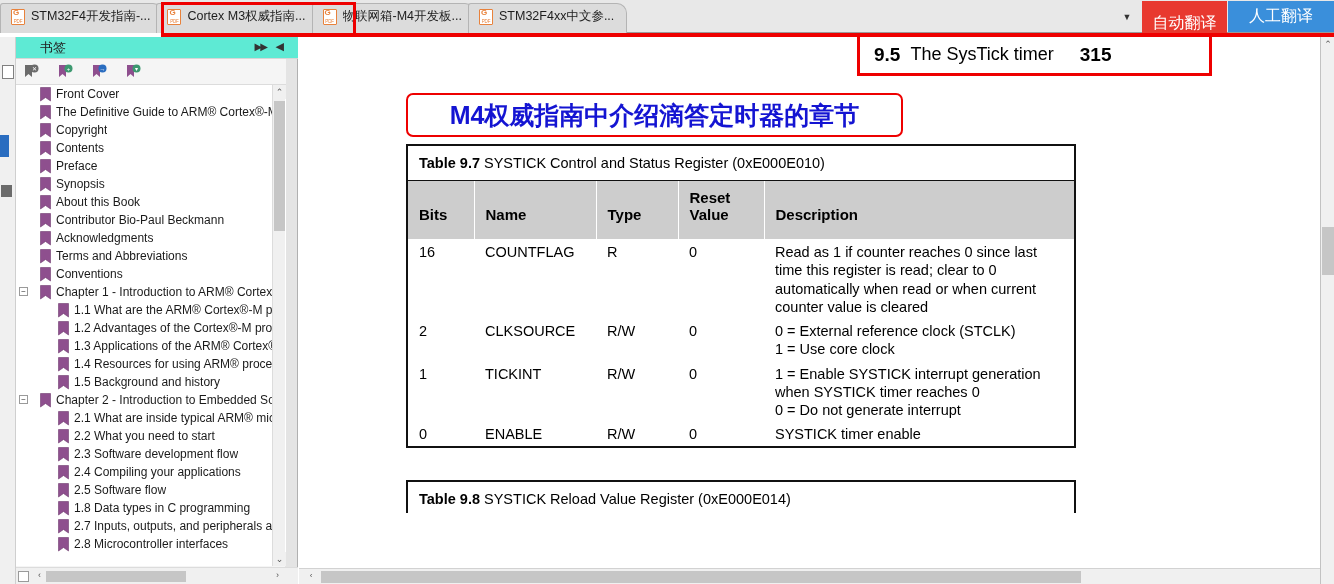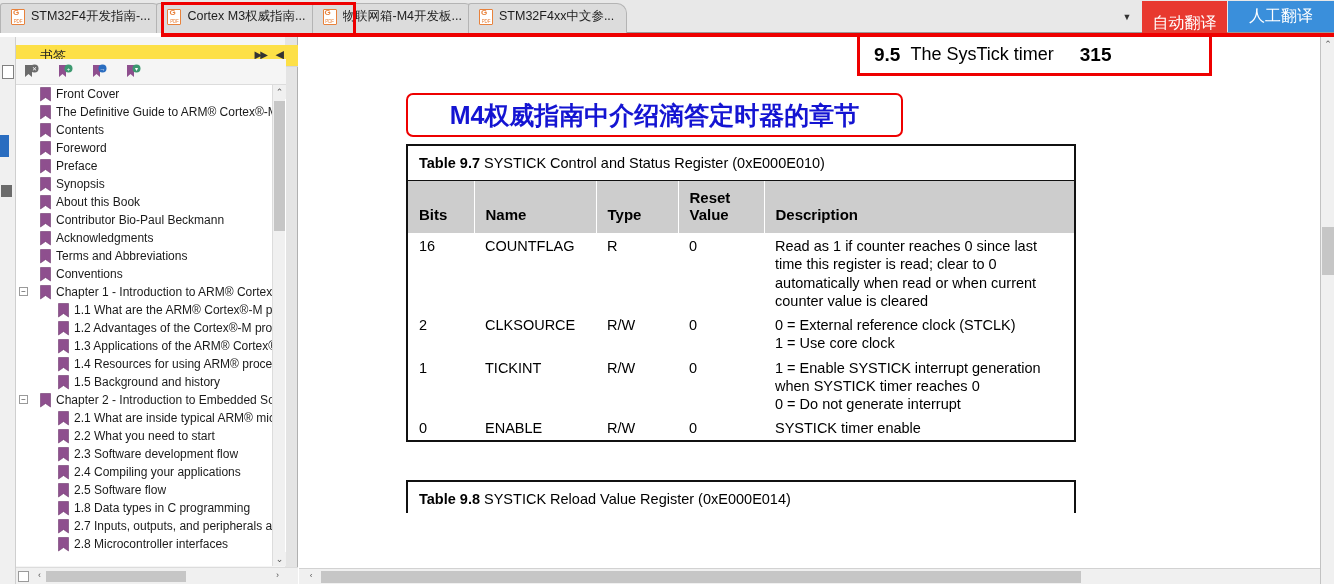--- a/index.html
+++ b/index.html
@@ -99,22 +99,22 @@
   .ls-page { top:28px; border:1px solid #808080; background:#fff; }
   .ls-blue { top:98px; left:0px; width:9px; height:22px; background:#2a6dc0; }
   .ls-flag { top:148px; left:1px; width:11px; height:12px; background:#6b6b6b; }
 
   
   .bmpanel {
     position:absolute; left:16px; top:37px; width:282px; height:547px;
     background:#f5f5f5; border-right:1px solid #b0b0b0;
   }
   .bm-header {
-    position:absolute; left:0; top:8px; width:282px; height:22px;
-    background:#fde047; border-bottom:1px solid #d6d6d6;
+    position:absolute; left:0; top:0; width:282px; height:22px;
+    background:#5eead4; border-bottom:1px solid #d6d6d6;
     display:flex; align-items:center;
   }
   .bm-title { margin-left:24px; font-size:13px; color:#222; }
   .bm-hdr-ctl { position:absolute; display:flex; align-items:center; }
   .bm-ctl-fwd { right:32px; top:4px; font-size:10px; color:#333; letter-spacing:-2px; }
   .bm-ctl-back { right:14px; top:3px; font-size:11px; color:#333; }
   .bm-scroll-col { position:absolute; right:0; top:0; width:12px; height:547px; background:#e4e4e4; }
 
   .bm-toolbar {
     position:absolute; left:0; top:22px; width:270px; height:26px;
@@ -204,21 +204,21 @@
   }
   .tbl-cap {
     padding:9px 0 9px 11px; font-size:14.5px; color:#000;
     border-bottom:1px solid #111;
   }
   .tbl-cap b { font-weight:bold; }
   .tbl table { border-collapse:collapse; width:100%; }
   .tbl th {
     background:#cdcdcd; text-align:left; vertical-align:bottom;
     font-size:15px; font-weight:bold; color:#000;
-    padding:8px 8px 10px 11px;
+    padding:8px 8px 16px 11px;
     border-right:1px solid #ffffff;
   }
   .tbl th:last-child { border-right:none; }
   .tbl td {
     vertical-align:top; font-size:14.5px; color:#000;
     padding:4px 8px 2px 11px; line-height:1.26;
   }
   .col-bits { width:66px; }
   .col-name { width:122px; }
   .col-type { width:82px; }
@@ -363,30 +363,30 @@
           </span>
           <span class="bm-label">The Definitive Guide to ARM® Cortex®-M</span>
         </div>
         <div class="bm-row">
           <span class="indent" style="width: 24px; display: inline-block;"></span>
           <span class="bmk-ico">
             <svg width="11" height="15" viewBox="0 0 11 15">
               <path d="M0.5 0.5 L10.5 0.5 L10.5 14 L5.5 10.5 L0.5 14 Z" fill="#8e4f8e" stroke="#6f3a6f" stroke-width="0.6"></path>
             </svg>
           </span>
+          <span class="bm-label">Copyright</span>
+        </div>
+        <div class="bm-row">
+          <span class="indent" style="width: 24px; display: inline-block;"></span>
+          <span class="bmk-ico">
+            <svg width="11" height="15" viewBox="0 0 11 15">
+              <path d="M0.5 0.5 L10.5 0.5 L10.5 14 L5.5 10.5 L0.5 14 Z" fill="#8e4f8e" stroke="#6f3a6f" stroke-width="0.6"></path>
+            </svg>
+          </span>
           <span class="bm-label">Contents</span>
-        </div>
-        <div class="bm-row">
-          <span class="indent" style="width: 24px; display: inline-block;"></span>
-          <span class="bmk-ico">
-            <svg width="11" height="15" viewBox="0 0 11 15">
-              <path d="M0.5 0.5 L10.5 0.5 L10.5 14 L5.5 10.5 L0.5 14 Z" fill="#8e4f8e" stroke="#6f3a6f" stroke-width="0.6"></path>
-            </svg>
-          </span>
-          <span class="bm-label">Foreword</span>
         </div>
         <div class="bm-row">
           <span class="indent" style="width: 24px; display: inline-block;"></span>
           <span class="bmk-ico">
             <svg width="11" height="15" viewBox="0 0 11 15">
               <path d="M0.5 0.5 L10.5 0.5 L10.5 14 L5.5 10.5 L0.5 14 Z" fill="#8e4f8e" stroke="#6f3a6f" stroke-width="0.6"></path>
             </svg>
           </span>
           <span class="bm-label">Preface</span>
         </div>

